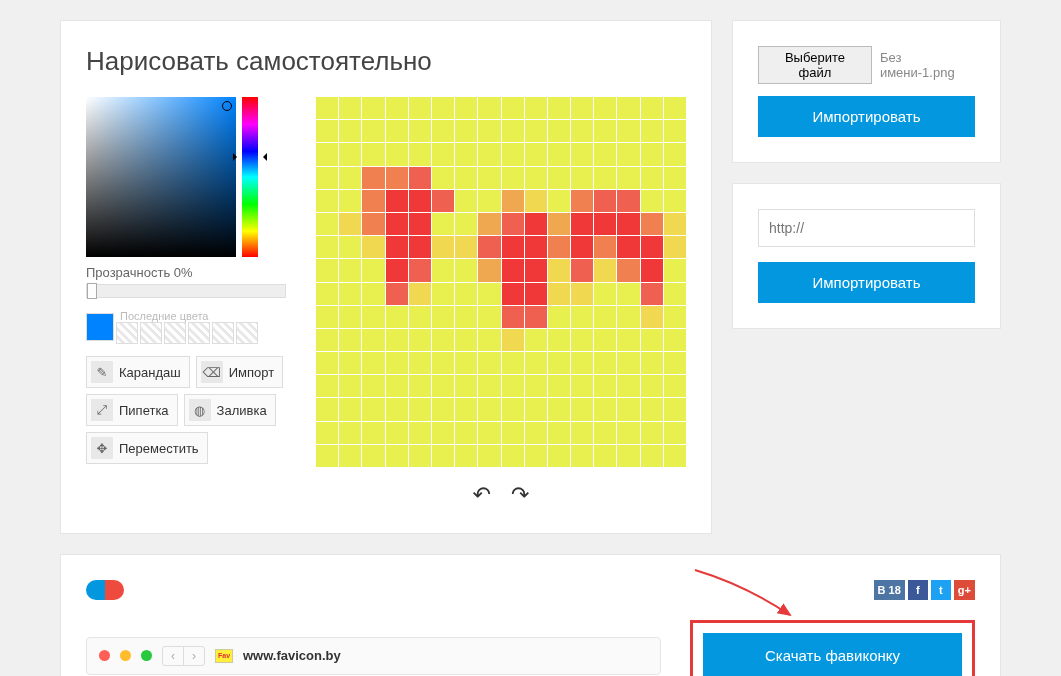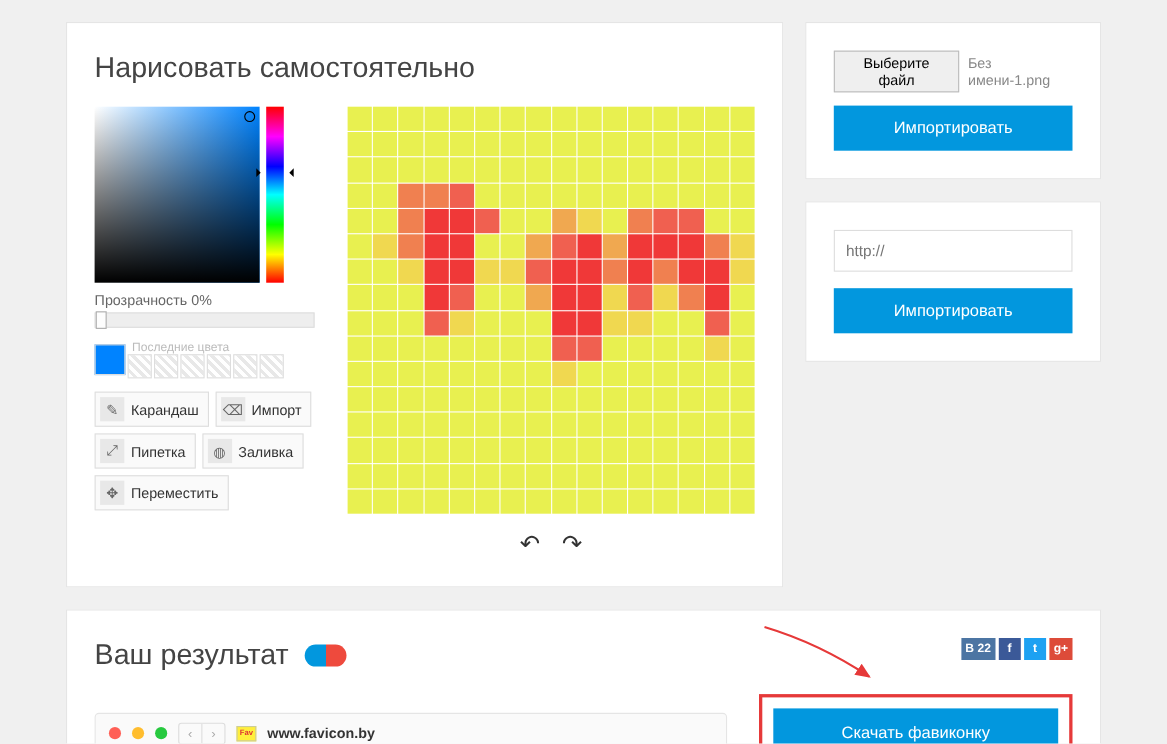--- a/index.html
+++ b/index.html
@@ -406,25 +406,24 @@
       </div>
       <div class="panel">
         <input class="url-input" placeholder="http://" style="">
         <button class="btn-blue">Импортировать</button>
       </div>
     </div>
   </div>
 
   <div class="result-panel">
     <div class="result-header">
-      <h2>Ваш результат</h2>
       <div class="toggle"></div>
     </div>
     <div class="social">
-      <span class="social-btn vk">В 22</span>
+      <span class="social-btn vk">В 18</span>
       <span class="social-btn fb">f</span>
       <span class="social-btn tw">t</span>
       <span class="social-btn gp">g+</span>
     </div>
     <svg class="arrow-annot" width="120" height="60">
       <defs>
           <marker id="ah" markerWidth="8" markerHeight="8" refX="6" refY="3" orient="auto">
             <path d="M0,0 L7,3 L0,6 Z" fill="#e63939"></path>
           </marker>
         </defs>

